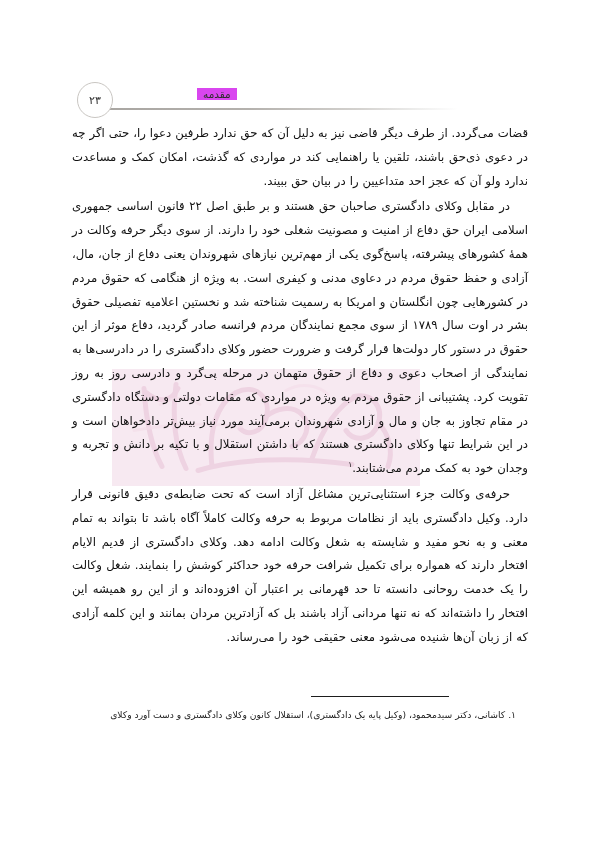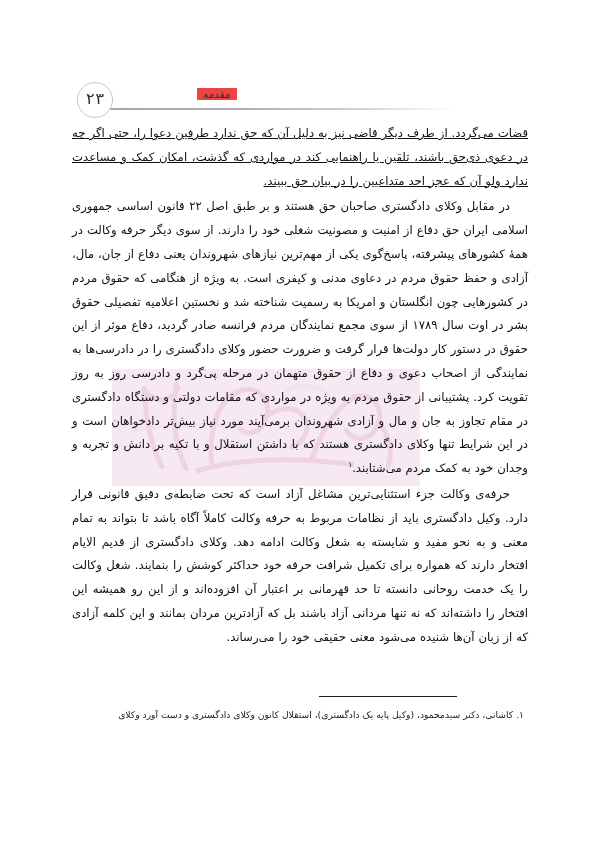--- a/index.html
+++ b/index.html
@@ -38,25 +38,25 @@
     border: 1px solid #c9c6c2;
     box-sizing: border-box;
     display: flex;
     align-items: center;
     justify-content: center;
     background: #ffffff;
     z-index: 3;
   }
 
   .folio-number {
-    font-size: 16px;
+    font-size: 11px;
     color: #2b2b2b;
     letter-spacing: 0.5px;
     line-height: 1;
-    font-family: Liberation Mono, monospace;
+    font-family: Liberation Serif, serif;
   }
 
   .header-rule {
     position: absolute;
     left: 108px;
     top: 26px;
     width: 350px;
     height: 1.6px;
     background: linear-gradient(to right,
         #a9a6a2 0%,
@@ -67,21 +67,21 @@
     z-index: 1;
   }
 
   .running-head {
     position: absolute;
     left: 197px;
     top: 6px;
     font-size: 10.5px;
     color: #2e2e2e;
     z-index: 2;
-    background: #ef4444;
+    background: #d946ef;
     padding: 0 6px;
     letter-spacing: 0px;
   }
 
   
   .watermark {
     position: absolute;
     left: 112px;
     top: 369px;
     width: 308px;
@@ -118,33 +118,32 @@
     color: #111111;
     text-align: justify;
     text-align-last: right;
     text-justify: inter-word;
     text-indent: 18px;
     word-spacing: 0.2px;
   }
 
   .para.first {
     text-indent: 0px;
-    text-decoration: underline;
   }
 
   .fn-ref {
     font-size: 7.5px;
     vertical-align: super;
     line-height: 0;
   }
 
   
   .footnote-area {
     position: absolute;
-    right: 76px;
+    right: 84px;
     top: 696px;
     width: 456px;
     z-index: 2;
   }
 
   .footnote-rule {
     width: 138px;
     height: 1.2px;
     background: #1d1d1d;
     margin: 0 0 9px auto;

